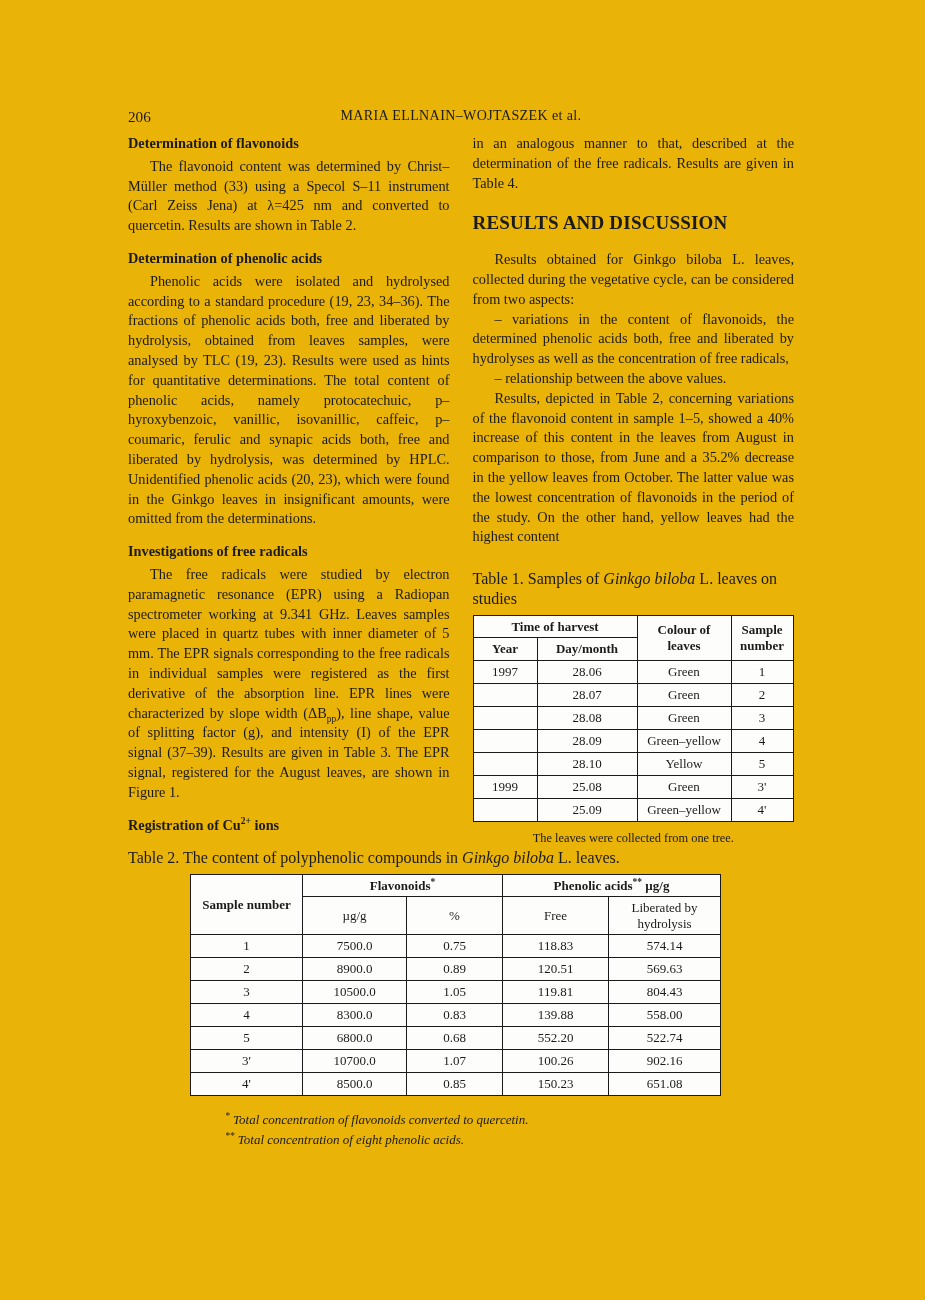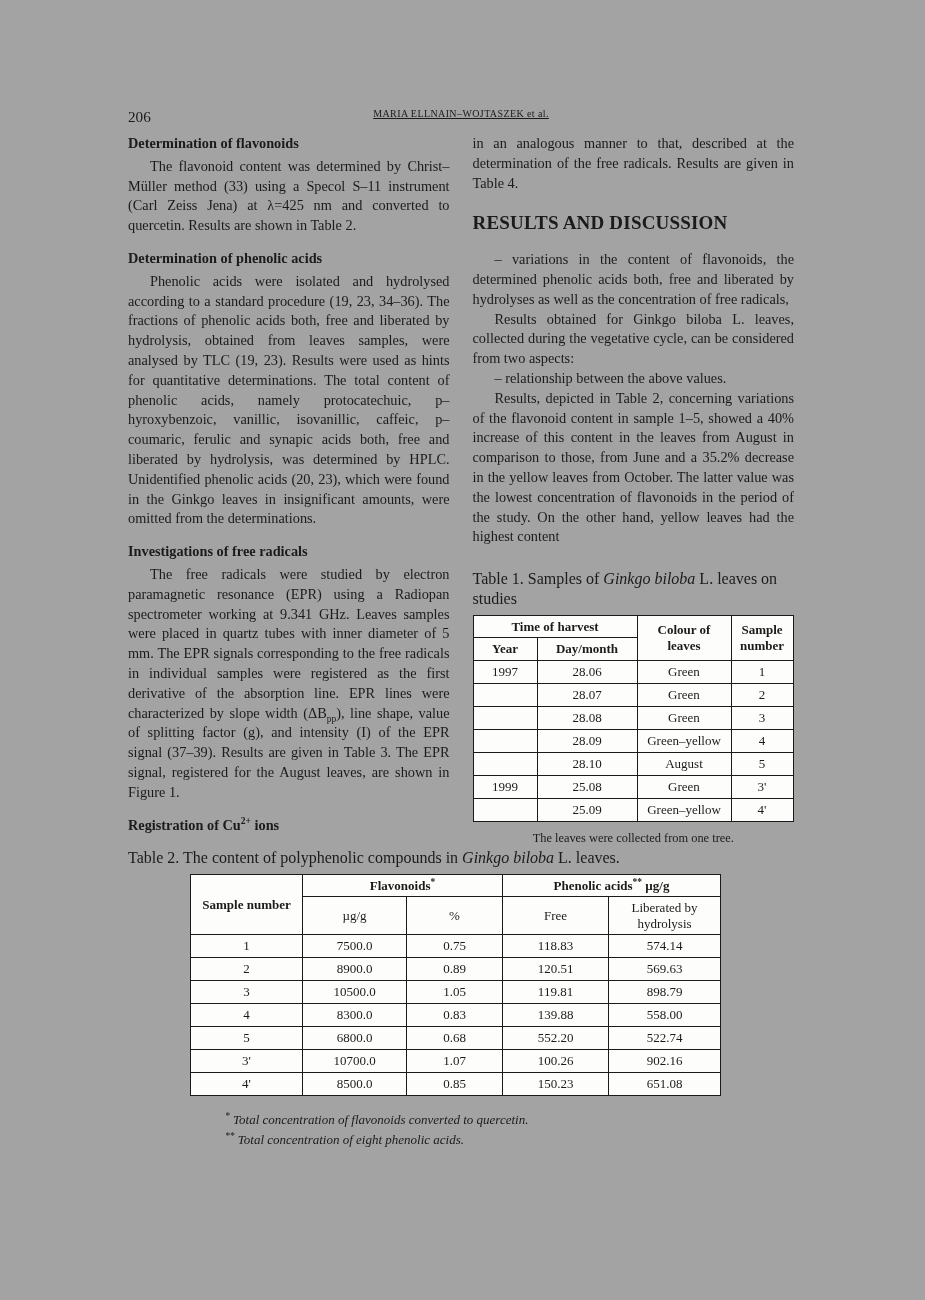--- a/index.html
+++ b/index.html
@@ -1,25 +1,25 @@
 <!DOCTYPE html>
 <html><head>
 <meta charset="utf-8">
 <style>
   * { margin:0; padding:0; box-sizing:border-box; }
   html,body { background:#ffffff; }
   .page {
-    width:925px; height:1300px; background:#a3a3a3; color:#1b1b1b;
+    width:925px; height:1300px; background:#eab308; color:#1b1b1b;
     font-family:"Liberation Serif","DejaVu Serif",serif;
     position:relative; overflow:hidden;
   }
   .content { padding:0 131px 0 128px; }
   .page-header { position:relative; padding-top:108px; height:130px; }
   .page-number { position:absolute; left:0; top:108px; font-size:15.2px; }
-  .running-head { display:block; text-align:center; font-size:10px; letter-spacing:.4px;text-decoration:underline; }
+  .running-head { display:block; text-align:center; font-size:14px; letter-spacing:.4px; }
   .columns { display:flex; gap:23px; margin-top:4px; }
   .col { width:321.5px; flex:0 0 321.5px; font-size:14.3px; line-height:19.8px; }
   h3.sec { font-size:14.3px; font-weight:bold; margin:13px 0 3px; }
   section:first-child h3.sec { margin-top:0; }
   p.body { text-align:justify; }
   p.indent { text-indent:22px; }
   p.noindent { text-indent:0; }
   h3.results { font-size:19px; font-weight:bold; margin:20px 0 17px; letter-spacing:.2px; }
   sup { font-size:9.5px; vertical-align:super; line-height:0; }
   sub { font-size:9.5px; vertical-align:sub; line-height:0; }
@@ -72,22 +72,22 @@
         <section>
           <h3 class="sec"><span>Registration of Cu</span><sup>2+</sup><span> ions</span></h3>
         </section>
       </div>
 
       <div class="col">
         <p class="body noindent">in an analogous manner to that, described at the determination of the free radicals. Results are given in Table 4.</p>
 
         <h3 class="results">RESULTS AND DISCUSSION</h3>
 
+        <p class="body indent">Results obtained for Ginkgo biloba L. leaves, collected during the vegetative cycle, can be considered from two aspects:</p>
         <p class="body indent">– variations in the content of flavonoids, the determined phenolic acids both, free and liberated by hydrolyses as well as the concentration of free radicals,</p>
-        <p class="body indent">Results obtained for Ginkgo biloba L. leaves, collected during the vegetative cycle, can be considered from two aspects:</p>
         <p class="body indent">– relationship between the above values.</p>
         <p class="body indent">Results, depicted in Table 2, concerning variations of the flavonoid content in sample 1–5, showed a 40% increase of this content in the leaves from August in comparison to those, from June and a 35.2% decrease in the yellow leaves from October. The latter value was the lowest concentration of flavonoids in the period of the study. On the other hand, yellow leaves had the highest content</p>
 
         <div class="t1-block">
           <p class="tbl-caption"><span>Table 1. Samples of </span><i>Ginkgo biloba</i><span> L. leaves on studies</span></p>
 
           <table class="t1">
             <colgroup>
                 <col style="width:64px">
                 <col style="width:100px">
@@ -126,21 +126,21 @@
               </tr>
               <tr>
                 <td></td>
                 <td>28.09</td>
                 <td>Green–yellow</td>
                 <td>4</td>
               </tr>
               <tr>
                 <td></td>
                 <td>28.10</td>
-                <td>August</td>
+                <td>Yellow</td>
                 <td>5</td>
               </tr>
               <tr>
                 <td>1999</td>
                 <td>25.08</td>
                 <td>Green</td>
                 <td>3'</td>
               </tr>
               <tr>
                 <td></td>
@@ -193,21 +193,21 @@
             <td>8900.0</td>
             <td>0.89</td>
             <td>120.51</td>
             <td>569.63</td>
           </tr>
           <tr>
             <td>3</td>
             <td>10500.0</td>
             <td>1.05</td>
             <td>119.81</td>
-            <td>898.79</td>
+            <td>804.43</td>
           </tr>
           <tr>
             <td>4</td>
             <td>8300.0</td>
             <td>0.83</td>
             <td>139.88</td>
             <td>558.00</td>
           </tr>
           <tr>
             <td>5</td>

